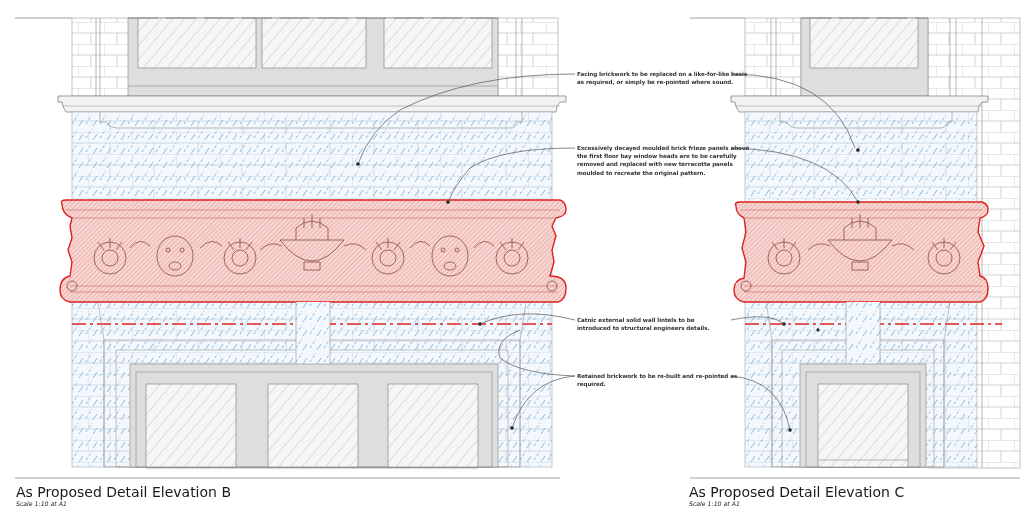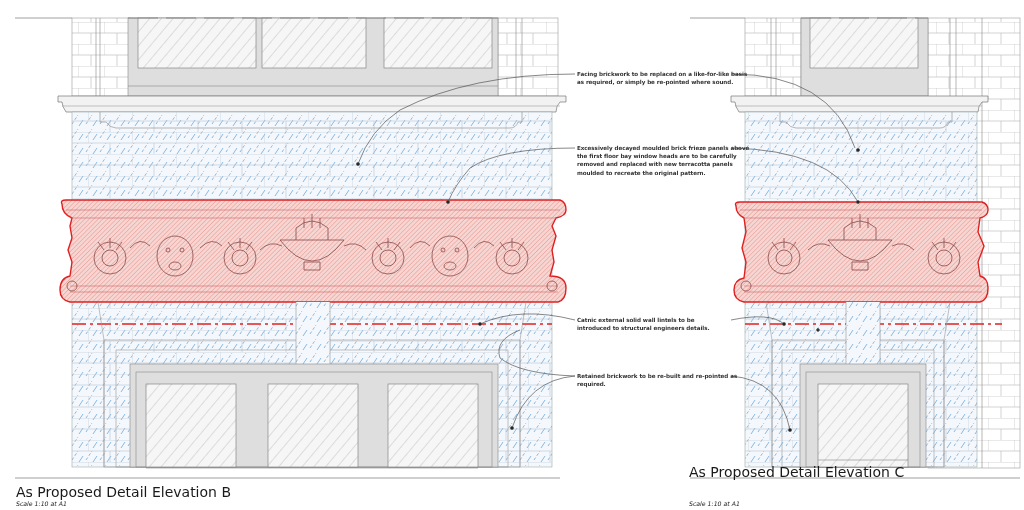--- a/index.html
+++ b/index.html
@@ -210,14 +210,14 @@
   <div>Catnic external solid wall lintels to be</div>
   <div>introduced to structural engineers details.</div>
 </div>
 <div class="note" style="left:577px; top:372px;">
   <div>Retained brickwork to be re-built and re-pointed as</div>
   <div>required.</div>
 </div>
 
 <div class="title" style="left:16px; top:484px;">As Proposed Detail Elevation B</div>
 <div class="scale" style="left:16px; top:500px;">Scale 1:10 at A1</div>
-<div class="title" style="left:689px; top:464px;">As Proposed Detail Elevation C</div>
+<div class="title" style="left:689px; top:484px;">As Proposed Detail Elevation C</div>
 <div class="scale" style="left:689px; top:500px;">Scale 1:10 at A1</div>
 
 </body></html>

